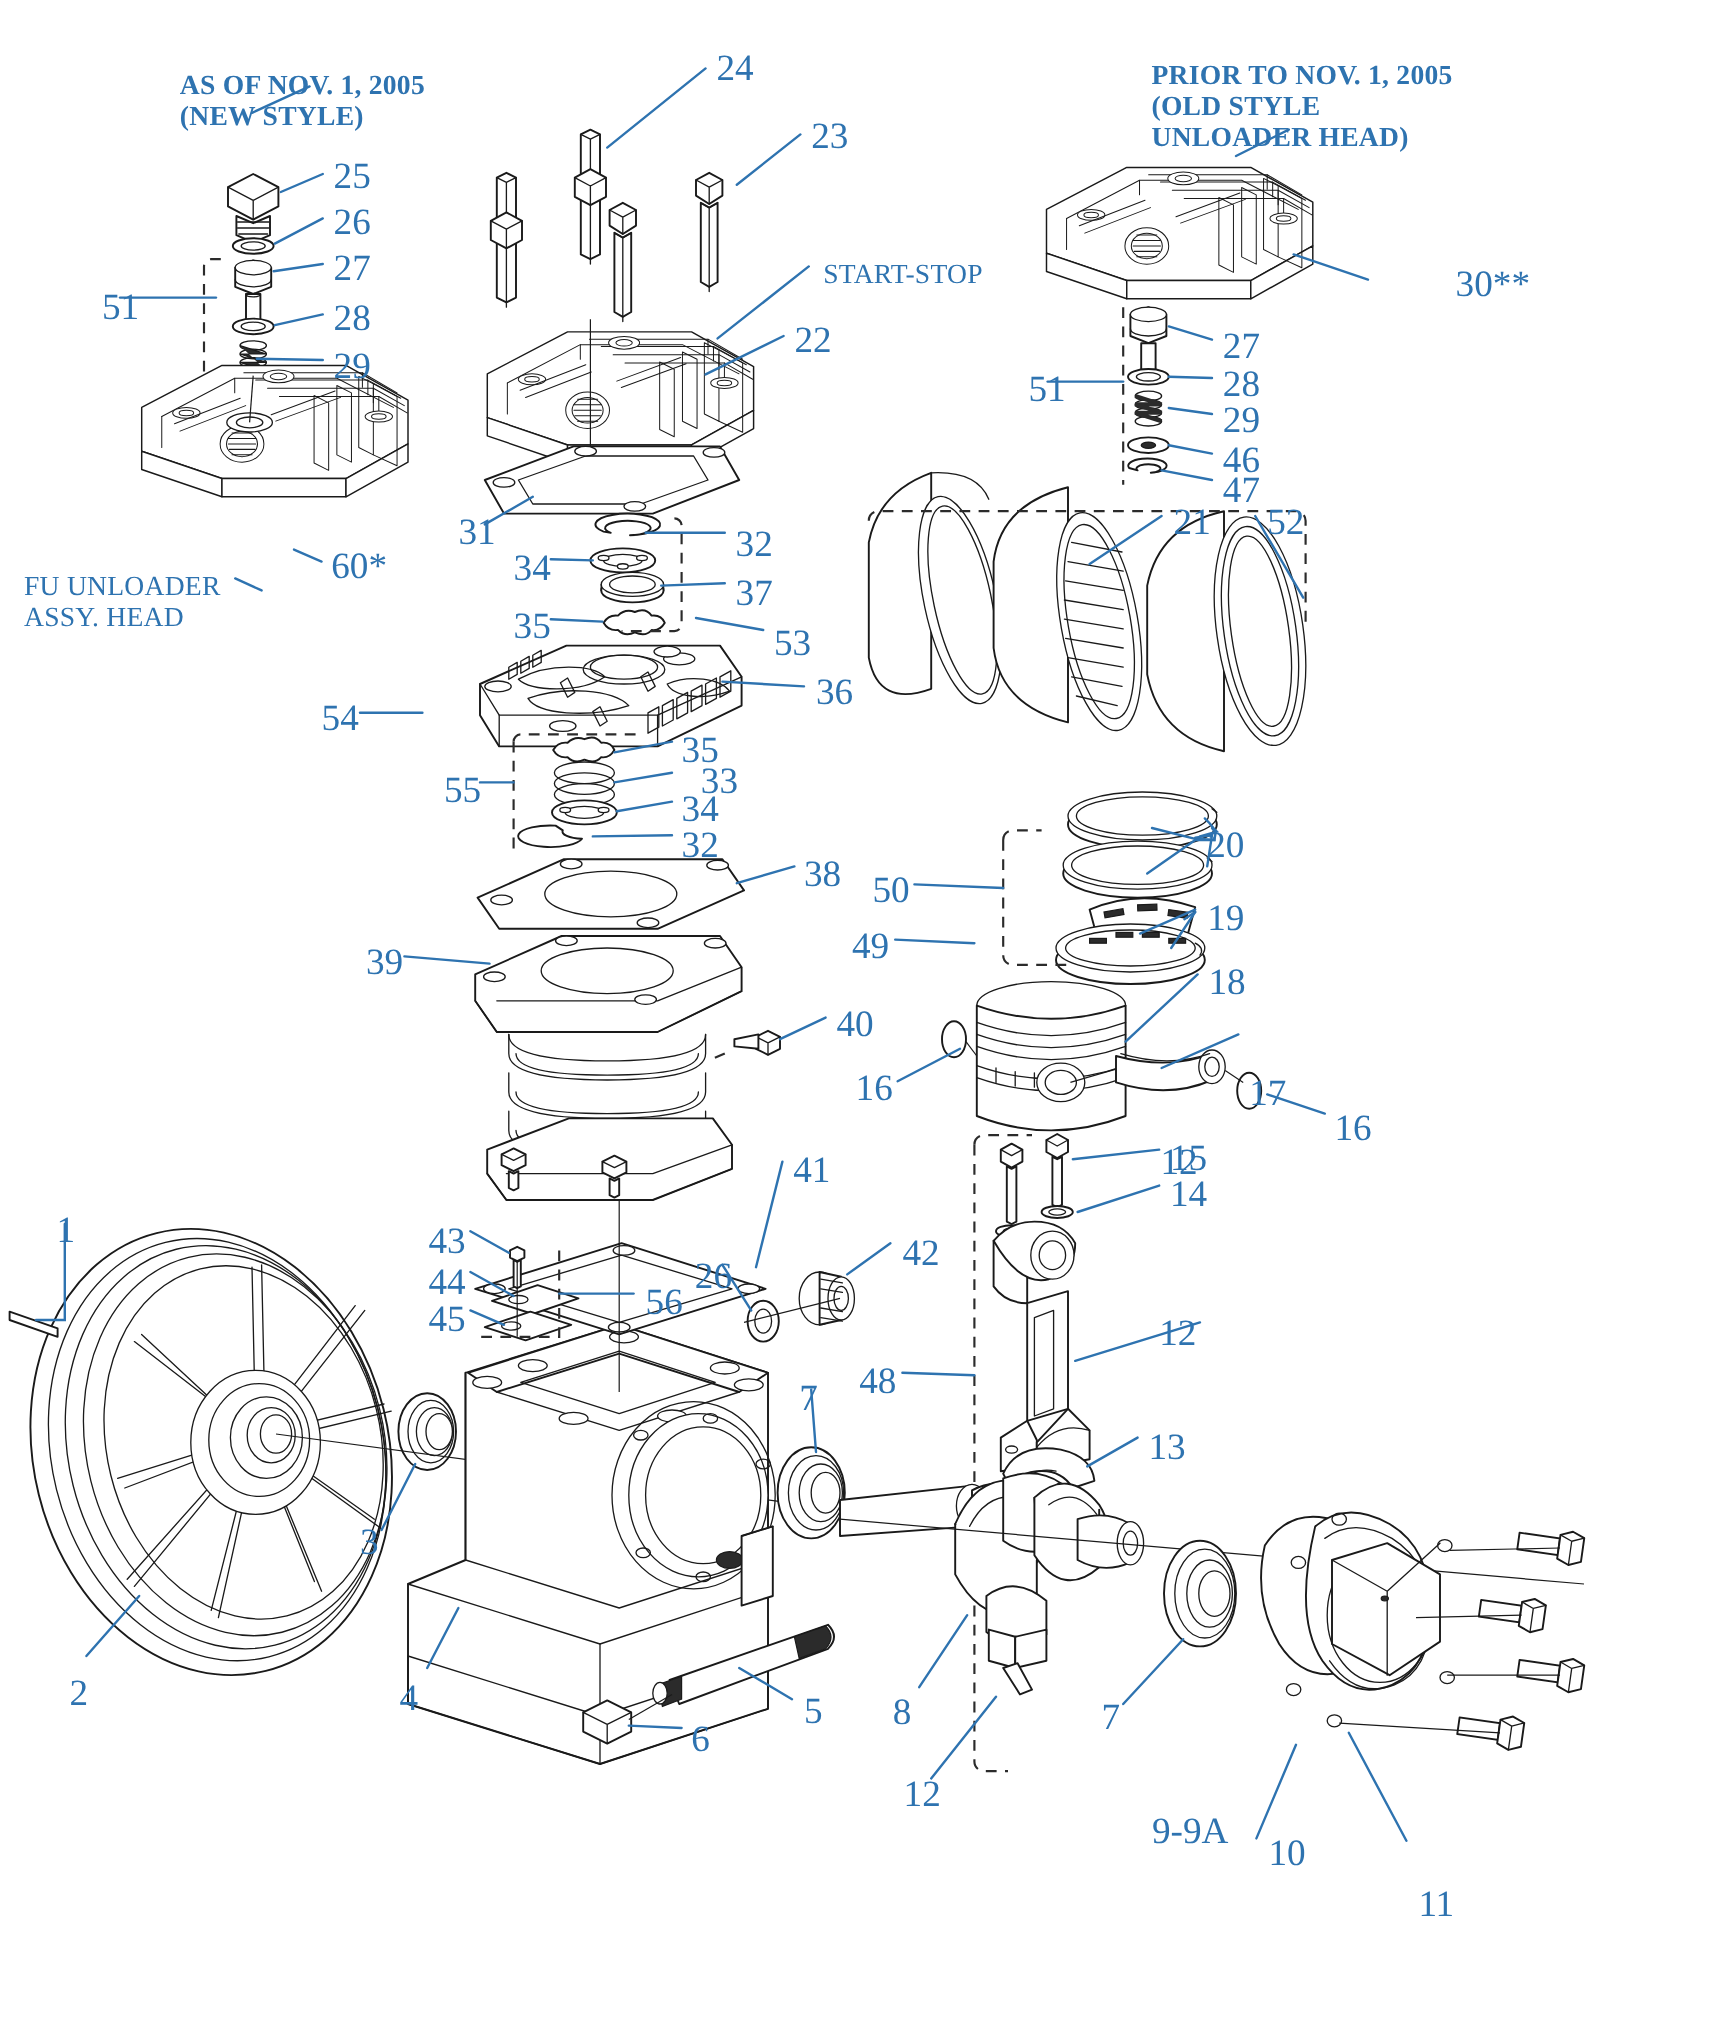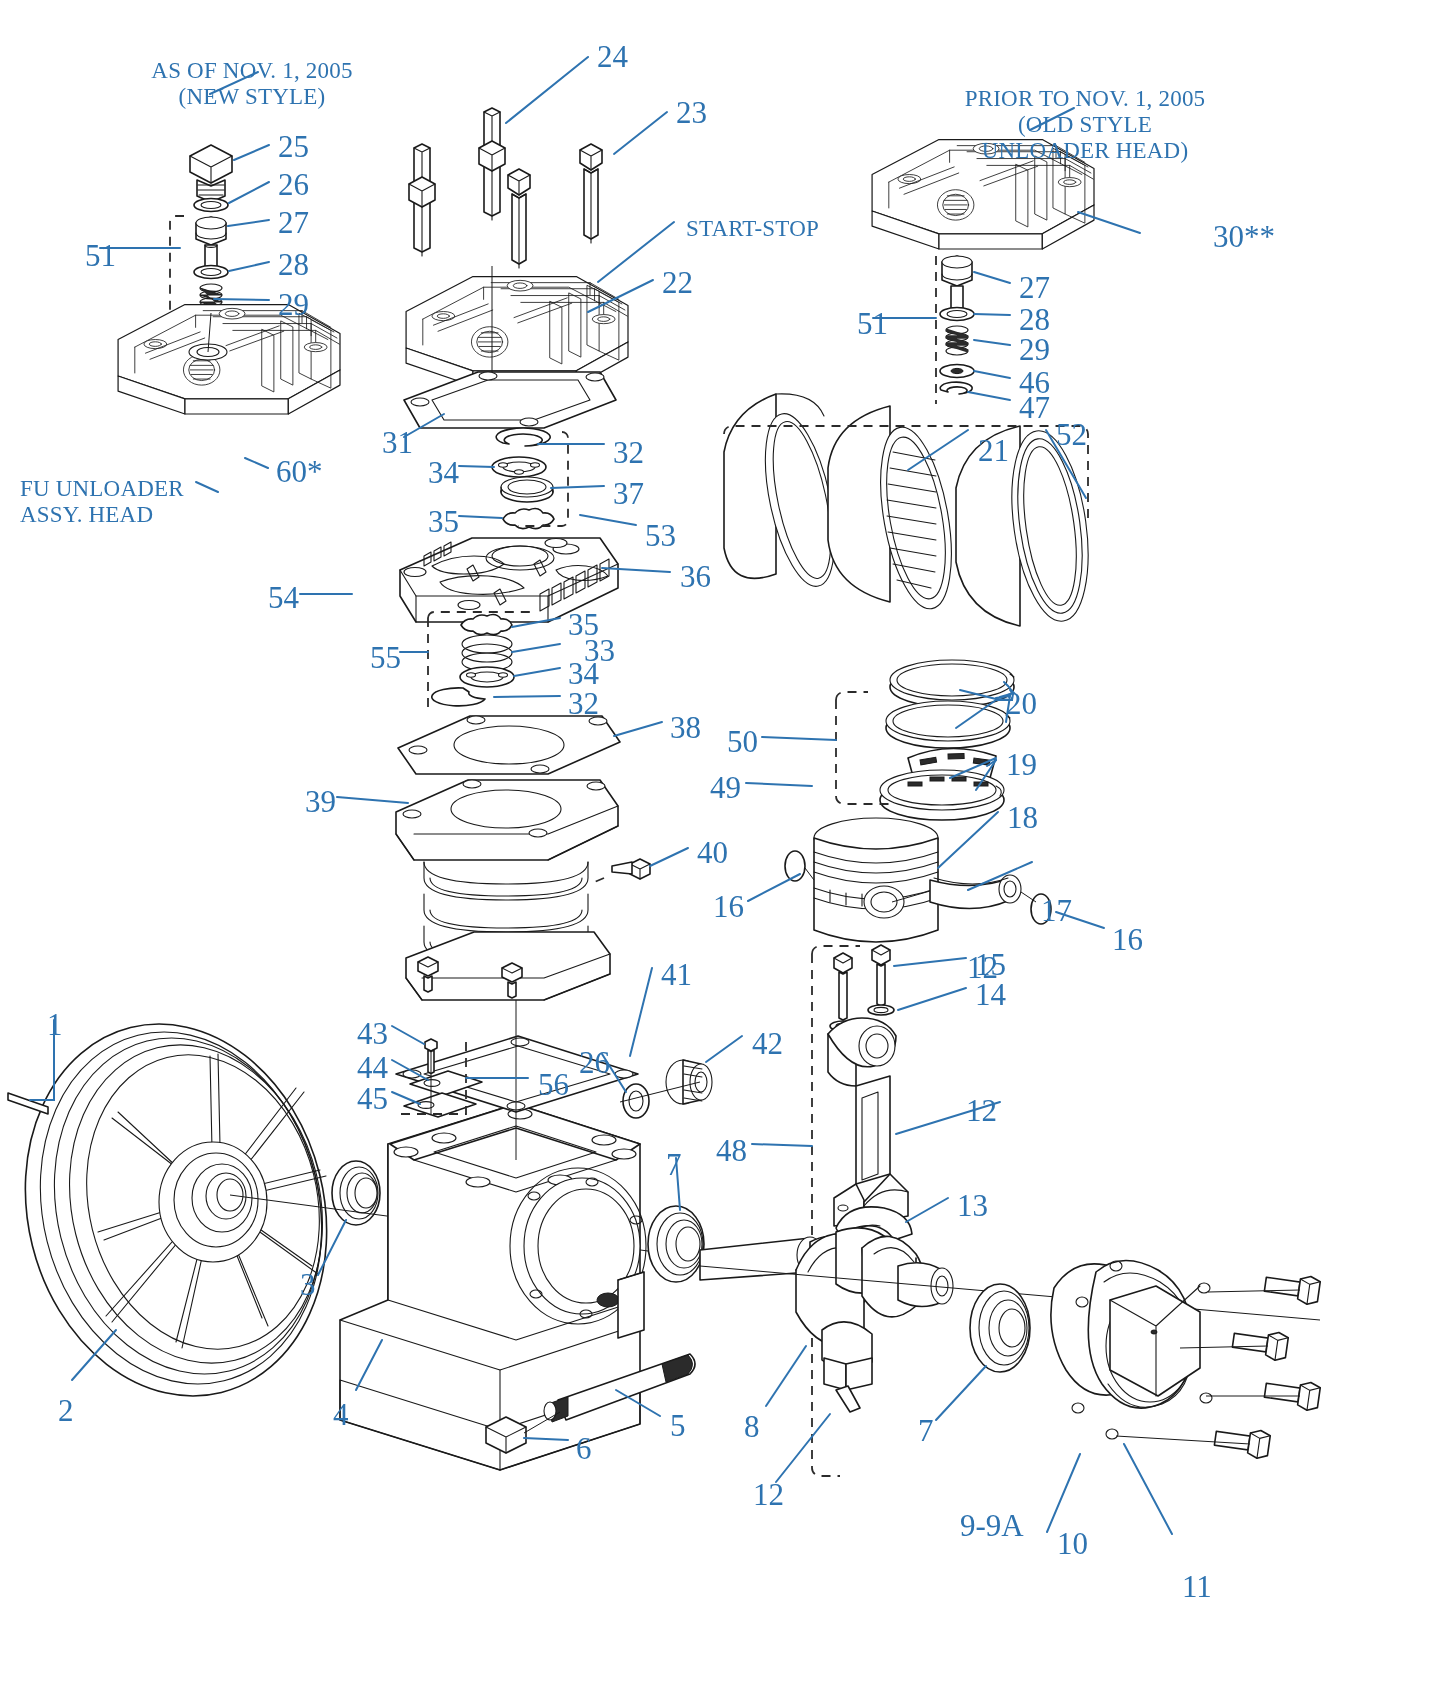--- a/index.html
+++ b/index.html
@@ -3,21 +3,21 @@
 <meta charset="utf-8">
 <title>Compressor Pump Exploded Parts Diagram</title>
 <style>
   html,body{margin:0;padding:0;background:#ffffff;}
   body{font-family:"Liberation Serif", serif;}
   #stage{position:relative;width:1445px;height:1703px;background:#fff;overflow:hidden;}
   #art{position:absolute;left:0;top:0;width:1445px;height:1703px;}
   .lbl{position:absolute;color:#2E73B0;font-family:"Liberation Serif", serif;white-space:pre;line-height:1.12;}
   .num{font-size:31px;}
   .cap{font-size:23px;letter-spacing:.2px;}
-  .cap.ctr{text-align:center;}
+  .cap.ctr{text-align:left;font-weight:bold;}
 </style>
 </head>
 <body>
 
 <div id="stage">
 
 <svg id="art" viewBox="0 0 1445 1703" xmlns="http://www.w3.org/2000/svg">
   <defs>
     <style>
       .s{fill:none;stroke:#1a1a1a;stroke-width:1.6;stroke-linejoin:round;stroke-linecap:round;}
@@ -763,21 +763,21 @@
     <path d="M776,1482 L830,1414"></path>
     <path d="M936,1420 L986,1366"></path>
     <path d="M1047,1532 L1080,1454"></path>
     <path d="M1172,1534 L1124,1444"></path>
   </g>
 </svg>
 
 <div id="labels">
       <div class="lbl cap ctr" style="left: 252px; top: 58px; transform: translateX(-50%);">AS OF NOV. 1, 2005
 (NEW STYLE)</div>
-      <div class="lbl cap ctr" style="left: 1085px; top: 50px; transform: translateX(-50%); margin-top: 36px;">PRIOR TO NOV. 1, 2005
+      <div class="lbl cap ctr" style="left: 1085px; top: 50px; transform: translateX(-50%);">PRIOR TO NOV. 1, 2005
 (OLD STYLE
 UNLOADER HEAD)</div>
       <div class="lbl cap" style="left: 686px; top: 216px;">START-STOP</div>
       <div class="lbl cap" style="left: 20px; top: 476px;">FU UNLOADER
 ASSY. HEAD</div>
       <div class="lbl num" style="left: 278px; top: 130px;">25</div>
       <div class="lbl num" style="left: 278px; top: 168px;">26</div>
       <div class="lbl num" style="left: 278px; top: 206px;">27</div>
       <div class="lbl num" style="left: 278px; top: 248px;">28</div>
       <div class="lbl num" style="left: 278px; top: 288px;">29</div>
@@ -802,21 +802,21 @@
       <div class="lbl num" style="left: 680px; top: 560px;">36</div>
       <div class="lbl num" style="left: 268px; top: 581px;">54</div>
       <div class="lbl num" style="left: 568px; top: 608px;">35</div>
       <div class="lbl num" style="left: 568px; top: 634px; margin-left: 16px;">33</div>
       <div class="lbl num" style="left: 568px; top: 657px;">34</div>
       <div class="lbl num" style="left: 568px; top: 687px;">32</div>
       <div class="lbl num" style="left: 370px; top: 641px;">55</div>
       <div class="lbl num" style="left: 670px; top: 711px;">38</div>
       <div class="lbl num" style="left: 305px; top: 785px;">39</div>
       <div class="lbl num" style="left: 697px; top: 836px;">40</div>
-      <div class="lbl num" style="left: 978px; top: 418px; margin-top: 16px;">21</div>
+      <div class="lbl num" style="left: 978px; top: 418px;">21</div>
       <div class="lbl num" style="left: 1056px; top: 418px; text-align: center;">52</div>
       <div class="lbl num" style="left: 1006px; top: 687px;">20</div>
       <div class="lbl num" style="left: 1006px; top: 748px;">19</div>
       <div class="lbl num" style="left: 727px; top: 725px;">50</div>
       <div class="lbl num" style="left: 710px; top: 771px;">49</div>
       <div class="lbl num" style="left: 1007px; top: 801px;">18</div>
       <div class="lbl num" style="left: 1041px; top: 894px;">17</div>
       <div class="lbl num" style="left: 713px; top: 890px;">16</div>
       <div class="lbl num" style="left: 1112px; top: 923px;">16</div>
       <div class="lbl num" style="left: 975px; top: 948px;">15</div>

